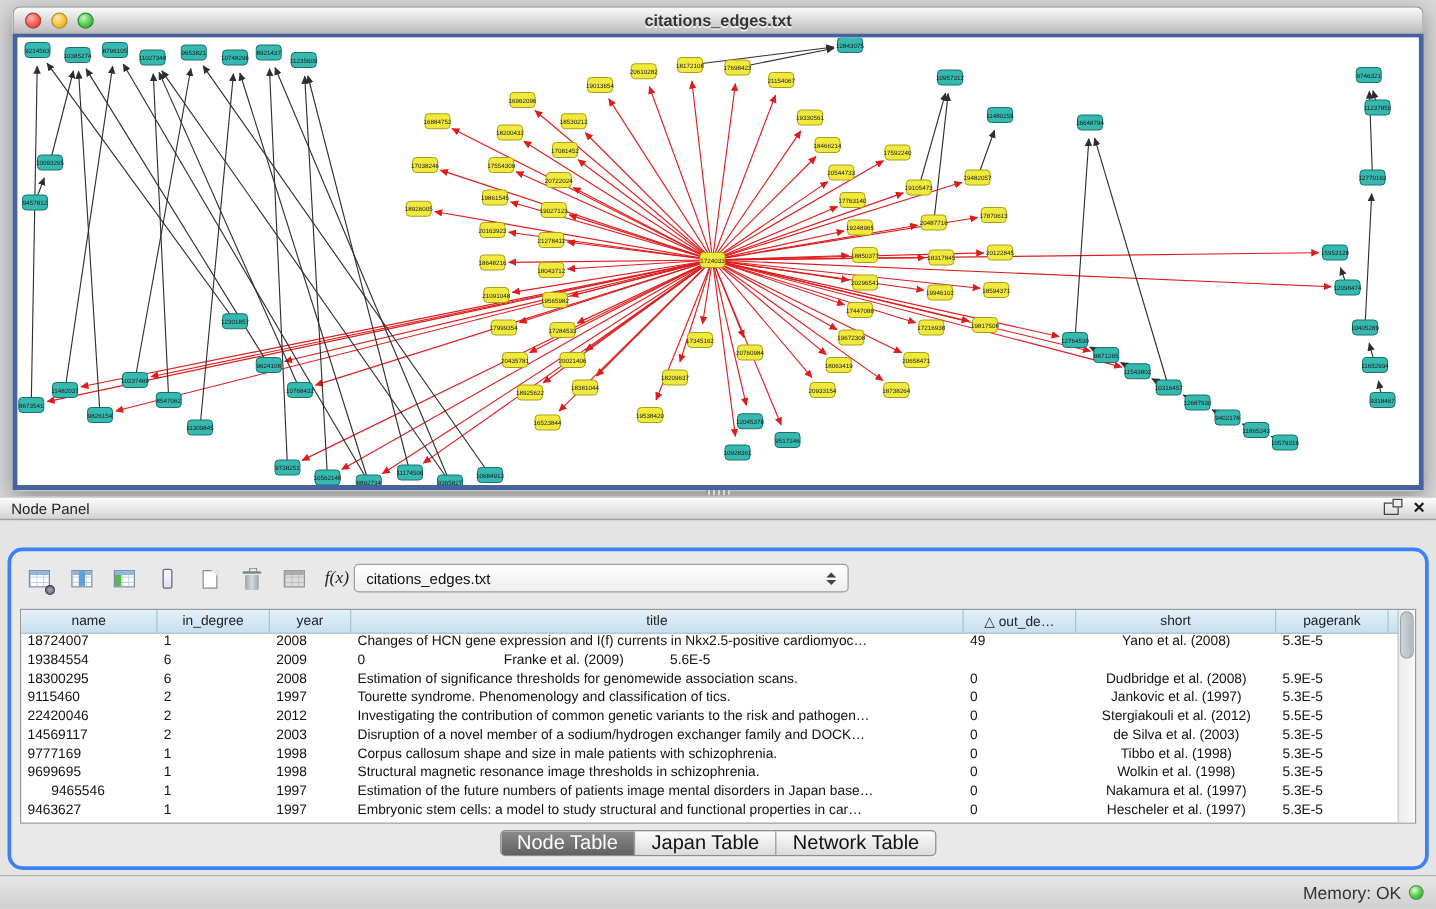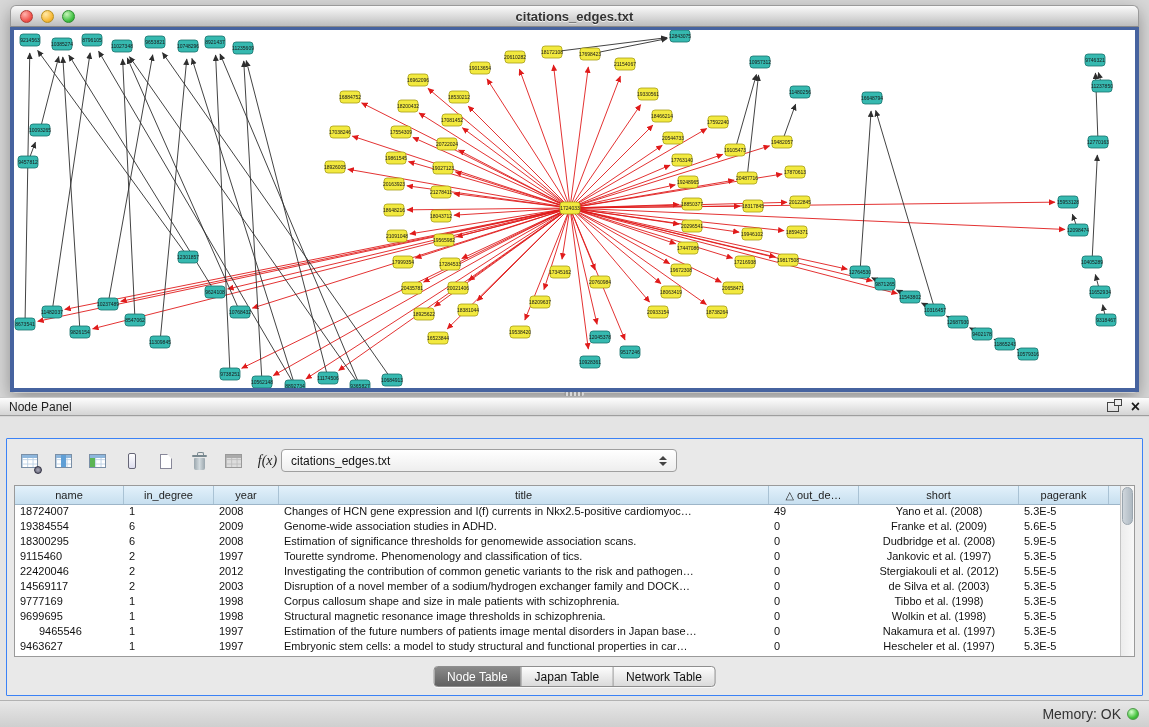--- a/index.html
+++ b/index.html
@@ -29,21 +29,21 @@
   .panel-header{position:absolute;top:397px;left:0;right:0;height:19px;
     background:linear-gradient(#fdfdfd,#d4d4d4);border-top:1px solid #cacaca;border-bottom:1px solid #9e9e9e;
     display:flex;align-items:center;padding:0 9px;font-size:12px;color:#222;}
   .panel-header .spacer{flex:1;}
   .panel-header-icons{display:flex;align-items:center;gap:12px;}
   .float-icon{width:12px;height:10px;border:1px solid #444;position:relative;display:inline-block;}
   .float-icon::after{content:"";position:absolute;right:-4px;top:-4px;width:6px;height:5px;border:1px solid #444;background:#eee;}
   .close-icon{font-size:16px;font-weight:bold;color:#1a1a1a;line-height:14px;cursor:default;}
 
   .panel-region{position:absolute;top:417px;left:0;right:0;bottom:27px;background:#e4e4e4;}
-  .inner-frame{position:absolute;top:21px;left:6px;right:6px;bottom:4px;border:1px solid #3b82f6;border-radius:1px;background:#e9e9e9;}
+  .inner-frame{position:absolute;top:21px;left:6px;right:6px;bottom:4px;border:3px solid #3b82f6;border-radius:12px;background:#e9e9e9;}
 
   
   .toolbar{position:absolute;top:7px;left:8px;height:30px;display:flex;align-items:center;gap:5px;}
   .tool-btn{width:29px;height:27px;display:flex;align-items:center;justify-content:center;position:relative;background:transparent;border:none;}
   .tbl{width:17px;height:14px;background-color:#fff;border:1px solid #7a8fa6;position:relative;
     background-image:linear-gradient(to right,#b9cfe4 1px,transparent 1px),linear-gradient(to bottom,#b9cfe4 1px,transparent 1px);
     background-size:5.3px 4.3px;}
   .tbl::before{content:"";position:absolute;left:0;top:0;right:0;height:3px;background:#8db6dc;}
   .tbl.gray{background-color:#ddd;border-color:#999;
     background-image:linear-gradient(to right,#bbb 1px,transparent 1px),linear-gradient(to bottom,#bbb 1px,transparent 1px);}
@@ -71,21 +71,21 @@
   .th{border-right:1px solid #a9c2d4;display:flex;align-items:center;justify-content:center;font-size:11px;color:#222;flex:0 0 auto;}
   .th.filler{flex:1 1 auto;border-right:none;}
   .tbody{position:absolute;top:19px;left:0;right:14px;bottom:0;overflow:hidden;}
   .tr{display:flex;height:15px;align-items:flex-start;}
   .td{font-size:11px;color:#111;padding:0 5px;white-space:nowrap;overflow:hidden;flex:0 0 auto;}
   .vscroll{position:absolute;top:0;right:0;bottom:0;width:14px;background:linear-gradient(to right,#ececec,#f8f8f8);border-left:1px solid #c4c4c4;}
   .vscroll .thumb{position:absolute;top:1px;left:1px;right:1px;height:38px;border-radius:6px;background:linear-gradient(to right,#cfd6dc,#aeb9c2);border:1px solid #9aa5ae;}
 
   
   .tabs{position:absolute;bottom:8px;left:50%;transform:translateX(-50%);display:flex;border:1px solid #8e8e8e;border-radius:4px;overflow:hidden;background:linear-gradient(#fdfdfd,#dadada);box-shadow:0 1px 0 rgba(255,255,255,.7);}
-  .tab{padding:0 13px;font-size:12px;color:#111;border-right:1px solid #9a9a9a;height:19px;display:flex;align-items:center;}
+  .tab{padding:0 13px;font-size:16px;color:#111;border-right:1px solid #9a9a9a;height:19px;display:flex;align-items:center;}
   .tab:last-child{border-right:none;}
   .tab.active{background:linear-gradient(#8a8a8a,#616161);color:#fff;}
 
   
   .status-bar{position:absolute;left:0;right:0;bottom:0;height:27px;background:linear-gradient(#e7e7e7,#cfcfcf);
     border-top:1px solid #b2b2b2;display:flex;align-items:center;justify-content:flex-end;padding:0 10px;font-size:14px;color:#333;gap:6px;}
   .mem-dot{width:12px;height:12px;border-radius:50%;background:radial-gradient(circle at 35% 30%,#d8ffd0,#47c43f 60%,#1f9a22);border:1px solid #4f9a4a;}
 </style>
 </head>
 <body>
@@ -513,21 +513,20 @@
             <div class="td" style="width: 65px; text-align: left;">2008</div>
             <div class="td" style="width: 490px; text-align: left;">Changes of HCN gene expression and I(f) currents in Nkx2.5-positive cardiomyoc…</div>
             <div class="td" style="width: 90px; text-align: left;">49</div>
             <div class="td" style="width: 160px; text-align: center;">Yano et al. (2008)</div>
             <div class="td" style="width: 90px; text-align: left;">5.3E-5</div>
           </div>
           <div class="tr">
             <div class="td" style="width: 109px; text-align: left;">19384554</div>
             <div class="td" style="width: 90px; text-align: left;">6</div>
             <div class="td" style="width: 65px; text-align: left;">2009</div>
-            <div class="td" style="width: 490px; text-align: left;">Genome-wide association studies in ADHD.</div>
             <div class="td" style="width: 90px; text-align: left;">0</div>
             <div class="td" style="width: 160px; text-align: center;">Franke et al. (2009)</div>
             <div class="td" style="width: 90px; text-align: left;">5.6E-5</div>
           </div>
           <div class="tr">
             <div class="td" style="width: 109px; text-align: left;">18300295</div>
             <div class="td" style="width: 90px; text-align: left;">6</div>
             <div class="td" style="width: 65px; text-align: left;">2008</div>
             <div class="td" style="width: 490px; text-align: left;">Estimation of significance thresholds for genomewide association scans.</div>
             <div class="td" style="width: 90px; text-align: left;">0</div>

